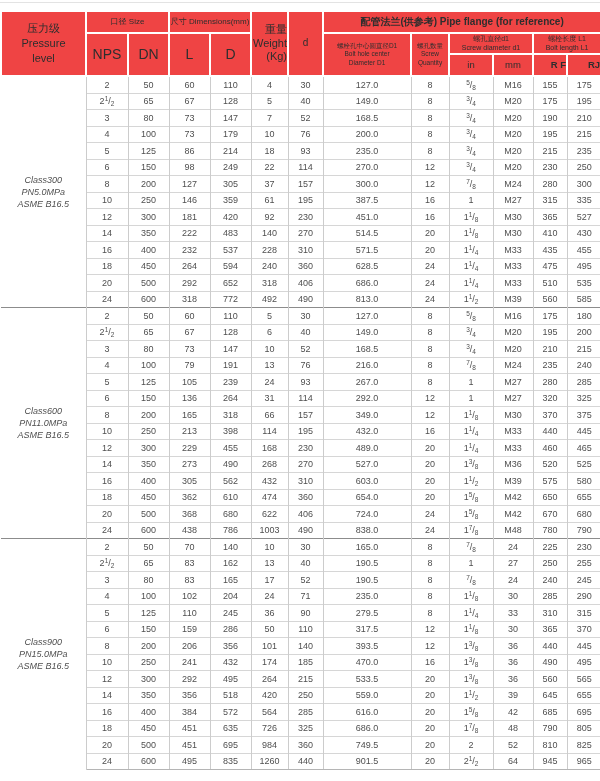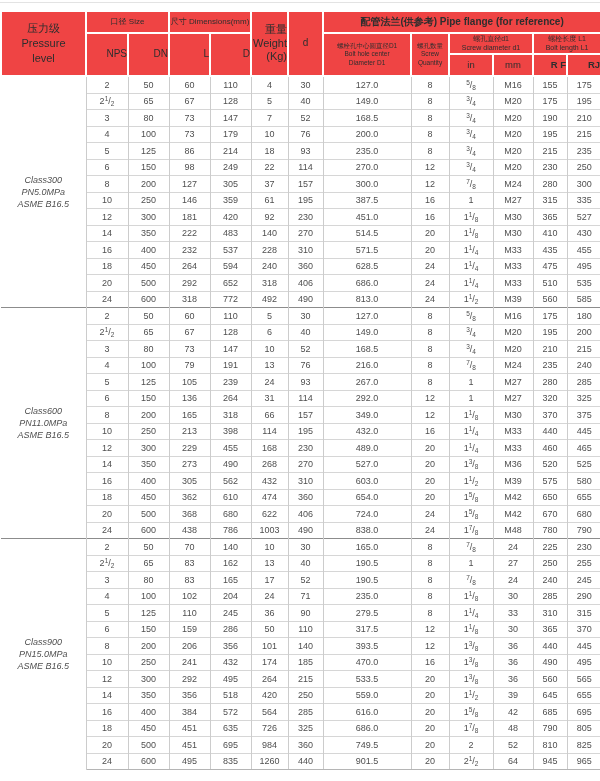--- a/index.html
+++ b/index.html
@@ -41,21 +41,21 @@
     vertical-align: middle;
     padding: 0;
     line-height: 1.25;
   }
   th.th-pressure   { font-size: 11px; line-height: 1.35; }
   th.th-size,
   th.th-dims       { font-size: 8px; height: 20px; }
   th.th-weight     { font-size: 11px; text-align: right; }
   th.th-d          { font-size: 10px; }
   th.th-flange     { font-size: 10px; font-weight: bold; height: 20px; }
-  th.th-nps        { font-size: 10px; text-align: right; }
+  th.th-nps        { font-size: 14px; }
   th.th-bolt-hole,
   th.th-screw-qty  { font-size: 6.5px; line-height: 1.3; }
   th.th-screw-dia,
   th.th-bolt-len   { font-size: 7px; height: 19px; }
   th.th-unit       { font-size: 9.5px; height: 20px; }
   th.th-unit.bold  { font-weight: bold; text-align: right; }
   
   tbody td {
     height: 15.5px;
     padding: 0;

